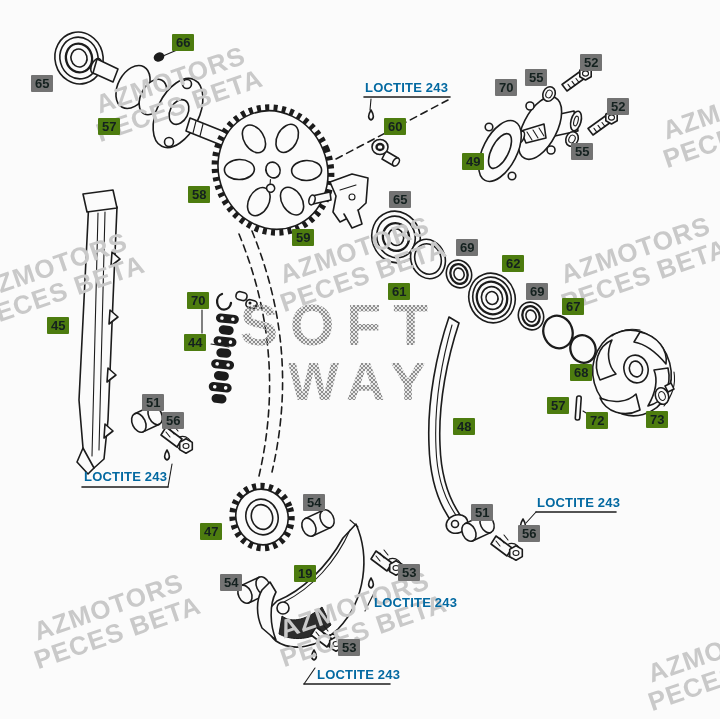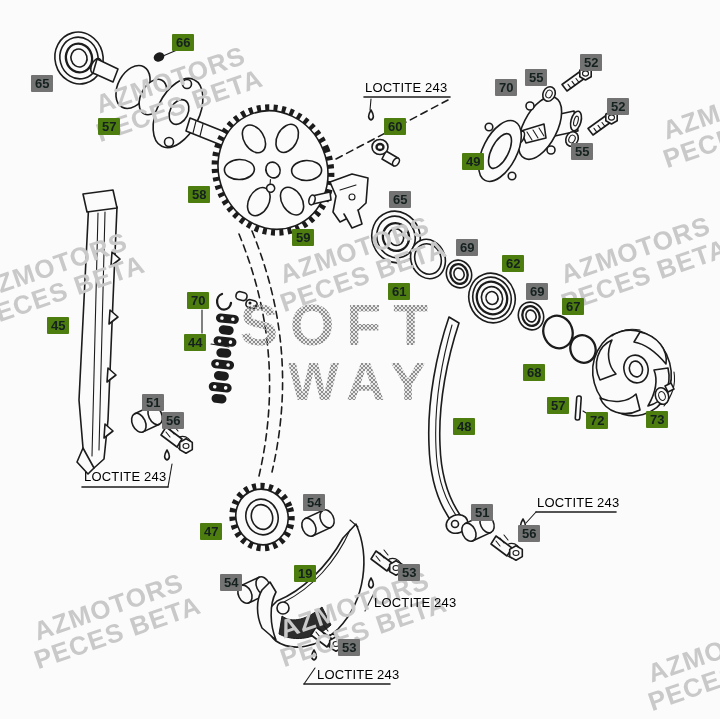--- a/index.html
+++ b/index.html
@@ -10,21 +10,21 @@
   .sf{stroke:#1c1c1c;stroke-width:1.6;fill:#fbfbfb;stroke-linejoin:round;stroke-linecap:round}
   .thin{stroke-width:1.1}
   .thick{stroke-width:2.3}
   .dash{stroke-dasharray:7 5;}
   .teeth{stroke:#1c1c1c;stroke-width:7;fill:none;stroke-dasharray:4 4.3}
   .dk{fill:#1c1c1c;stroke:none}
   .lbl{position:absolute;font-weight:bold;font-size:13px;line-height:15px;padding:1px 4px;
        color:#14211f;white-space:nowrap;border-radius:1px;z-index:5}
   .y{background:#4d7c0f}
   .c{background:#737373}
-  .loctite{position:absolute;font-weight:normal;font-size:13px;letter-spacing:.2px;color:#000000;
+  .loctite{position:absolute;font-weight:bold;font-size:13px;letter-spacing:.2px;color:#0369a1;
            white-space:nowrap;z-index:4}
   .wm{position:absolute;color:#c9c9c9;font-weight:bold;font-size:26px;line-height:27px;
       letter-spacing:1px;transform:rotate(-19deg);white-space:nowrap;text-align:center;z-index:1}
   .soft{position:absolute;font-weight:bold;color:#c2c2c2;z-index:1;
         background-image:repeating-radial-gradient(circle,#8f8f8f 0 1px,rgba(255,255,255,0) 1.7px);
         background-size:4px 4px;-webkit-background-clip:text;background-clip:text;
         -webkit-text-fill-color:transparent}
   #soft1{left:240px;top:292px;font-size:57px;letter-spacing:12px}
   #soft2{left:288px;top:350px;font-size:54px;letter-spacing:10px}
 </style>
@@ -388,21 +388,21 @@
   <div class="lbl c" style="left:495px;top:79px">70</div>
   <div class="lbl c" style="left:607px;top:98px">52</div>
   <div class="lbl c" style="left:571px;top:143px">55</div>
   <div class="lbl y" style="left:462px;top:153px">49</div>
   <div class="lbl c" style="left:389px;top:191px">65</div>
   <div class="lbl c" style="left:456px;top:239px">69</div>
   <div class="lbl y" style="left:502px;top:255px">62</div>
   <div class="lbl y" style="left:388px;top:283px">61</div>
   <div class="lbl c" style="left:526px;top:283px">69</div>
   <div class="lbl y" style="left:562px;top:298px">67</div>
-  <div class="lbl y" style="left:523px;top:364px">68</div>
+  <div class="lbl y" style="left:570px;top:364px">68</div>
   <div class="lbl y" style="left:547px;top:397px">57</div>
   <div class="lbl y" style="left:586px;top:412px">72</div>
   <div class="lbl y" style="left:646px;top:411px">73</div>
   <div class="lbl y" style="left:453px;top:418px">48</div>
   <div class="lbl y" style="left:47px;top:317px">45</div>
   <div class="lbl y" style="left:187px;top:292px">70</div>
   <div class="lbl y" style="left:184px;top:334px">44</div>
   <div class="lbl c" style="left:142px;top:394px">51</div>
   <div class="lbl c" style="left:162px;top:412px">56</div>
   <div class="lbl y" style="left:200px;top:523px">47</div>

